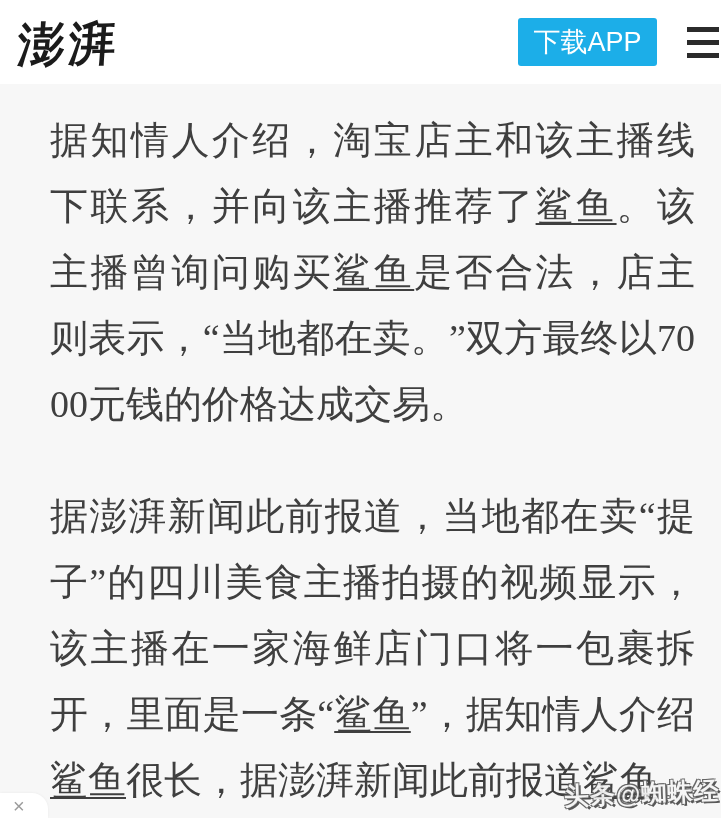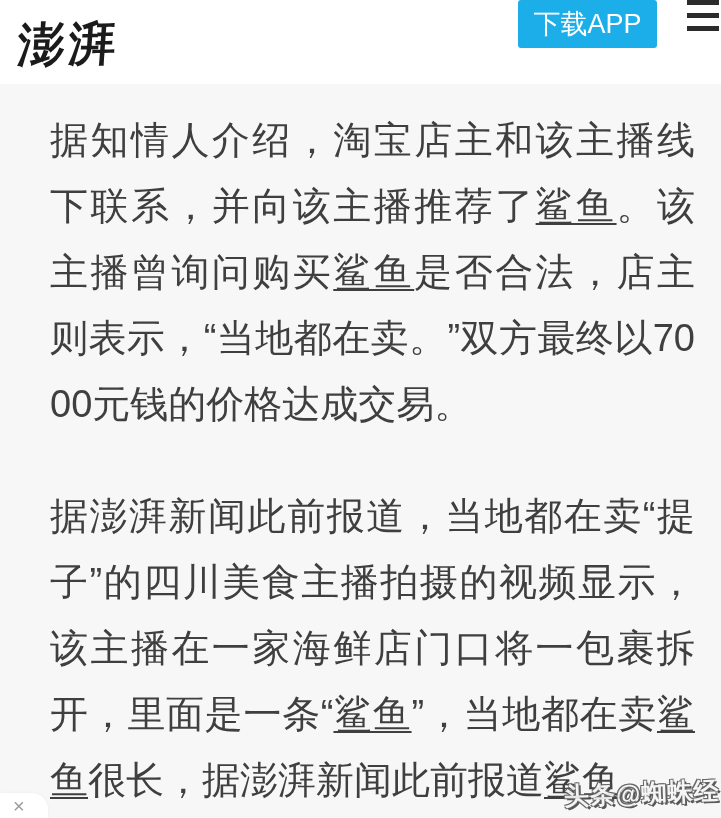--- a/index.html
+++ b/index.html
@@ -28,20 +28,21 @@
     font-weight:bold;
     color:#1b1b1b;
     letter-spacing:4px;
     transform:skewX(-5deg) rotate(-1deg);
     line-height:1;
     padding-top:2px;
     user-select:none;
   }
   .header-right{
     display:flex;
+    align-items:center;
     height:100%;
   }
   .download-btn{
     width:139px;height:48px;
     background:#1CAEE8;
     color:#ffffff;
     font-size:27px;
     font-family:"Liberation Sans", sans-serif;
     border:none;
     border-radius:3px;
@@ -68,20 +69,21 @@
     padding:23px 26px 0 50px;
     box-sizing:border-box;
   }
   .content p{
     margin:0 0 46px 0;
     font-size:38px;
     line-height:66px;
     color:#3f3f3f;
     text-align:justify;
     word-break:break-all;
+    font-family:Liberation Serif, serif;
   }
   .content .keyword{
     color:inherit;
     text-decoration:underline;
     text-decoration-thickness:2px;
     text-underline-offset:4px;
     cursor:pointer;
   }
   
   .watermark{
@@ -134,21 +136,21 @@
         <span></span>
         <span></span>
         <span></span>
       </div>
     </div>
   </header>
 
   <main class="content">
     <div id="paragraphs">
         <p><span>据知情人介绍，淘宝店主和该主播线下联系，并向该主播推荐了</span><span class="keyword">鲨鱼</span><span>。该主播曾询问购买</span><span class="keyword">鲨鱼</span><span>是否合法，店主则表示，“当地都在卖。”双方最终以7000元钱的价格达成交易。</span></p>
-        <p><span>据澎湃新闻此前报道，当地都在卖“提子”的四川美食主播拍摄的视频显示，该主播在一家海鲜店门口将一包裹拆开，里面是一条“</span><span class="keyword">鲨鱼</span><span>”，当地都在卖</span><span class="keyword">鲨鱼</span><span>很长，据澎湃新闻此前报道</span><span class="keyword">鲨鱼</span></p>
+        <p><span>据澎湃新闻此前报道，当地都在卖“提子”的四川美食主播拍摄的视频显示，该主播在一家海鲜店门口将一包裹拆开，里面是一条“</span><span class="keyword">鲨鱼</span><span>”，据知情人介绍</span><span class="keyword">鲨鱼</span><span>很长，据澎湃新闻此前报道</span><span class="keyword">鲨鱼</span></p>
       </div>
   </main>
 
   <div class="watermark">头条@蜘蛛经</div>
 
   <div class="close-tab">
     <span class="close-x">×</span>
   </div>
 
 </div>

